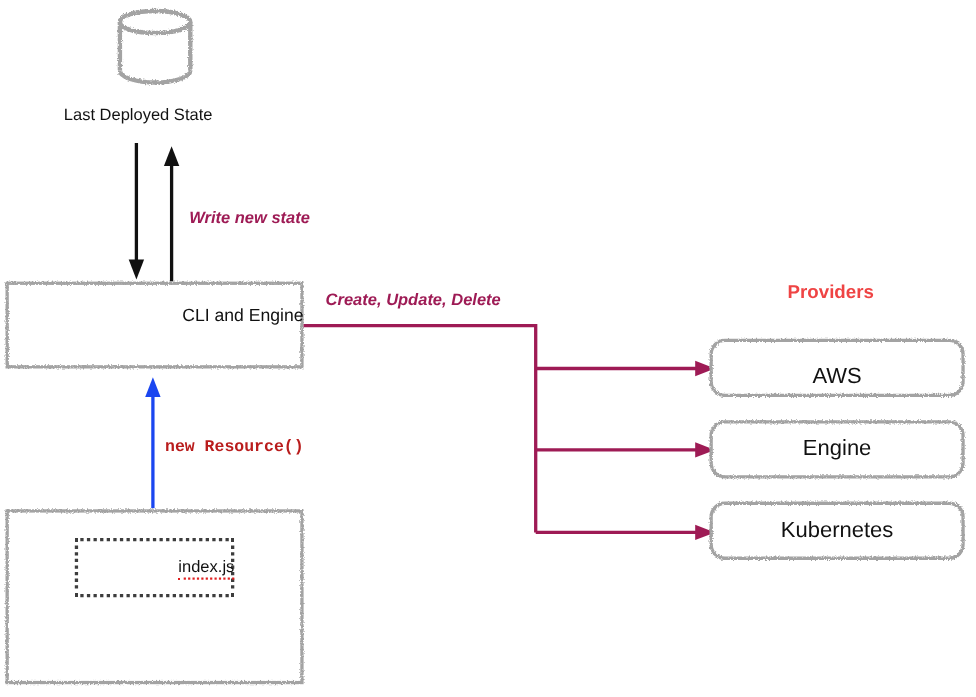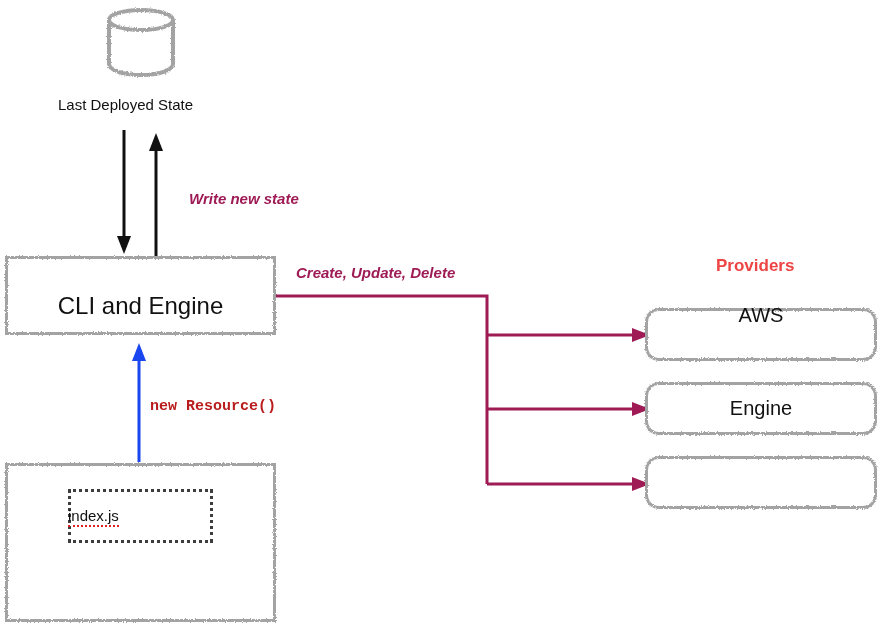--- a/index.html
+++ b/index.html
@@ -79,21 +79,21 @@
   .dotted-box {
     position: absolute;
     box-sizing: border-box;
     border: 3px dotted #3d3d3d;
     background: #ffffff;
   }
   .file-label {
     position: absolute;
     left: 0;
     right: 0;
-    text-align: left;
+    text-align: right;
     color: #111111;
     font-size: 15px;
     white-space: nowrap;
     font-family: "Liberation Sans", sans-serif;
   }
   .file-label span.sq {
     border-bottom: 2px dotted #e02020;
     padding-bottom: 1px;
   }
 
@@ -138,24 +138,24 @@
       <line x1="124" y1="130" x2="124" y2="243" stroke="#111111" stroke-width="3"></line>
       <polygon points="124,254 117,236 131,236" fill="#111111"></polygon>
     </g>
 
     <g>
       <line x1="156" y1="256" x2="156" y2="146" stroke="#111111" stroke-width="3"></line>
       <polygon points="156,133 149,151 163,151" fill="#111111"></polygon>
     </g>
   </svg>
 
-  <div class="magenta-label" style="left:189px; top:190px;text-align:center;">Write new state</div>
+  <div class="magenta-label" style="left:172px; top:190px;text-align:center;">Write new state</div>
 
   <div class="sketch-box" style="left:5px; top:256px; width:271px; height:79px;"></div>
-  <div class="box-label" style="left:5px; width:271px; top:292px; font-size:24px;">CLI and Engine</div>
+  <div class="box-label" style="left:5px; width:271px; top:279px; font-size:16px;text-align:right;">CLI and Engine</div>
 
   <svg class="overlay" aria-hidden="true">
     <line x1="139" y1="462" x2="139" y2="356" stroke="#1a46f0" stroke-width="3"></line>
     <polygon points="139,343 132,361 146,361" fill="#1a46f0"></polygon>
   </svg>
 
   <div class="code-label" style="left:150px; top:398px;">new Resource()</div>
 
   <div class="sketch-box" style="left:5px; top:463px; width:271px; height:159px;"></div>
 
@@ -177,20 +177,21 @@
       <line x1="487" y1="409" x2="637" y2="409"></line>
 
       <line x1="487" y1="484" x2="637" y2="484"></line>
     </g>
     <polygon points="650,335 632,328 632,342" fill="#9e1b55"></polygon>
     <polygon points="650,409 632,402 632,416" fill="#9e1b55"></polygon>
     <polygon points="650,484 632,477 632,491" fill="#9e1b55"></polygon>
   </svg>
 
   <div class="sketch-box rounded" style="left:645px; top:308px; width:232px; height:53px;"></div>
-  <div class="box-label" style="left:645px; width:232px; top:304px; font-size:20px;">AWS</div>
+  <div class="box-label" style="left:645px; width:232px; top:331px; font-size:20px;">AWS</div>
 
   <div class="sketch-box rounded" style="left:645px; top:382px; width:232px; height:53px;"></div>
   <div class="box-label" style="left:645px; width:232px; top:397px; font-size:20px;">Engine</div>
 
   <div class="sketch-box rounded" style="left:645px; top:456px; width:232px; height:53px;"></div>
+  <div class="box-label" style="left:645px; width:232px; top:471px; font-size:20px;">Kubernetes</div>
 
 </div>
 
 </body></html>

